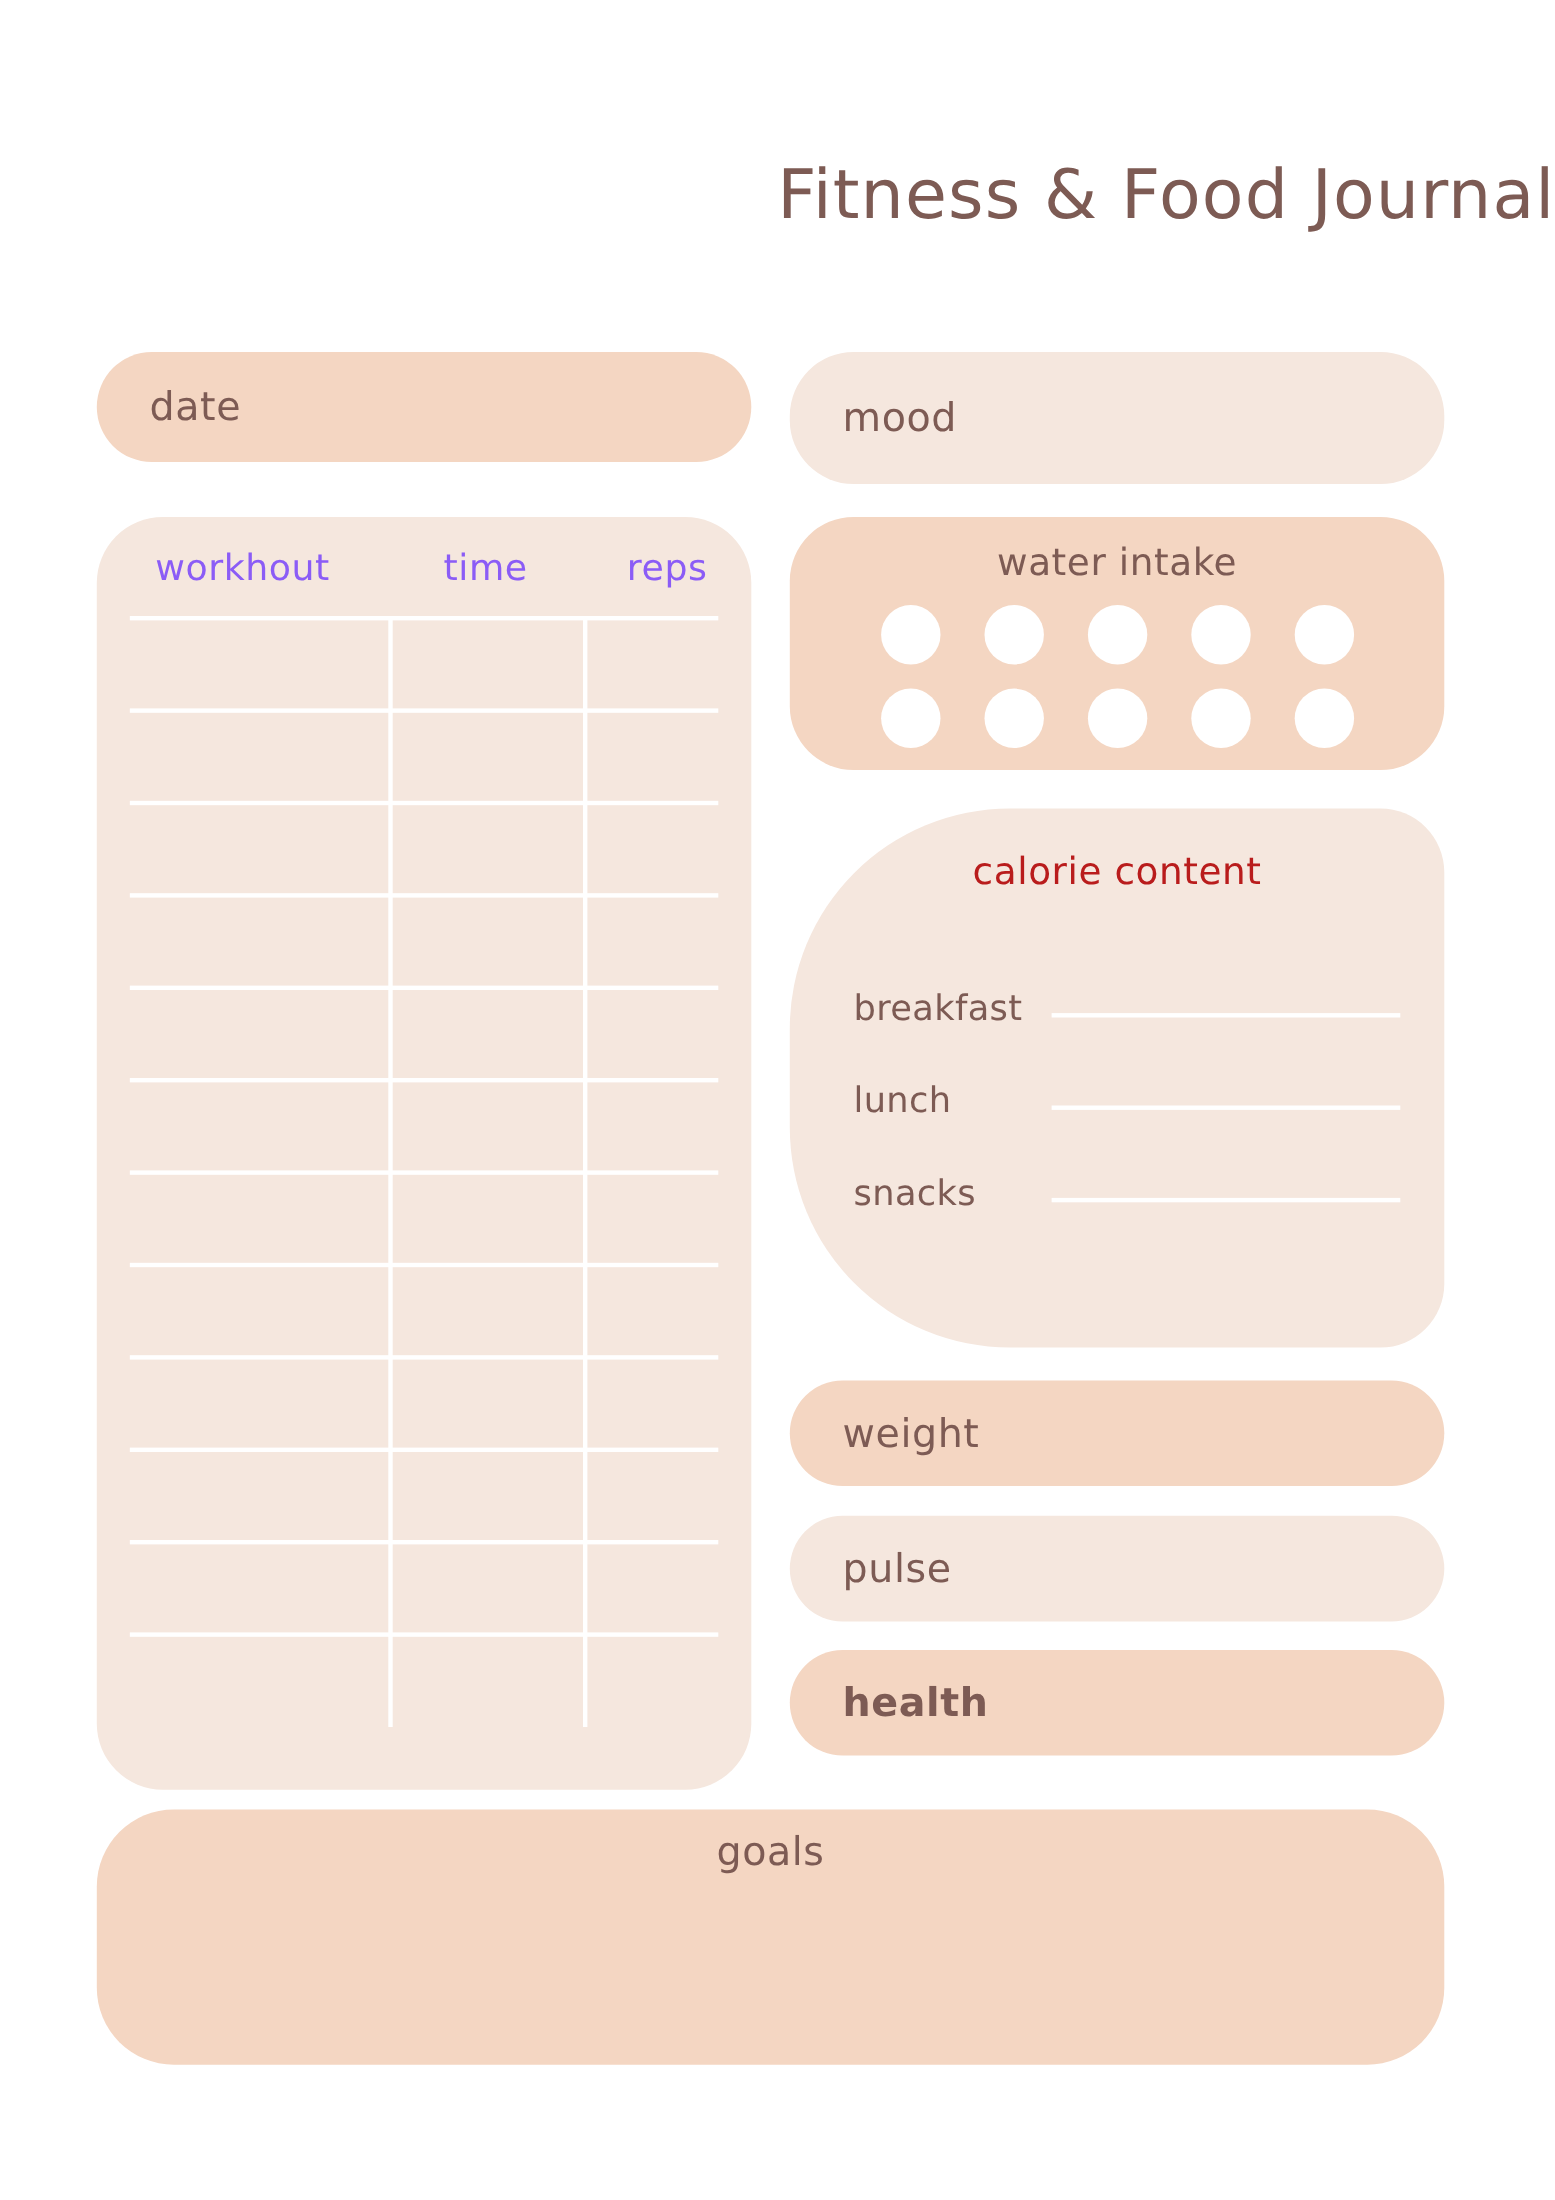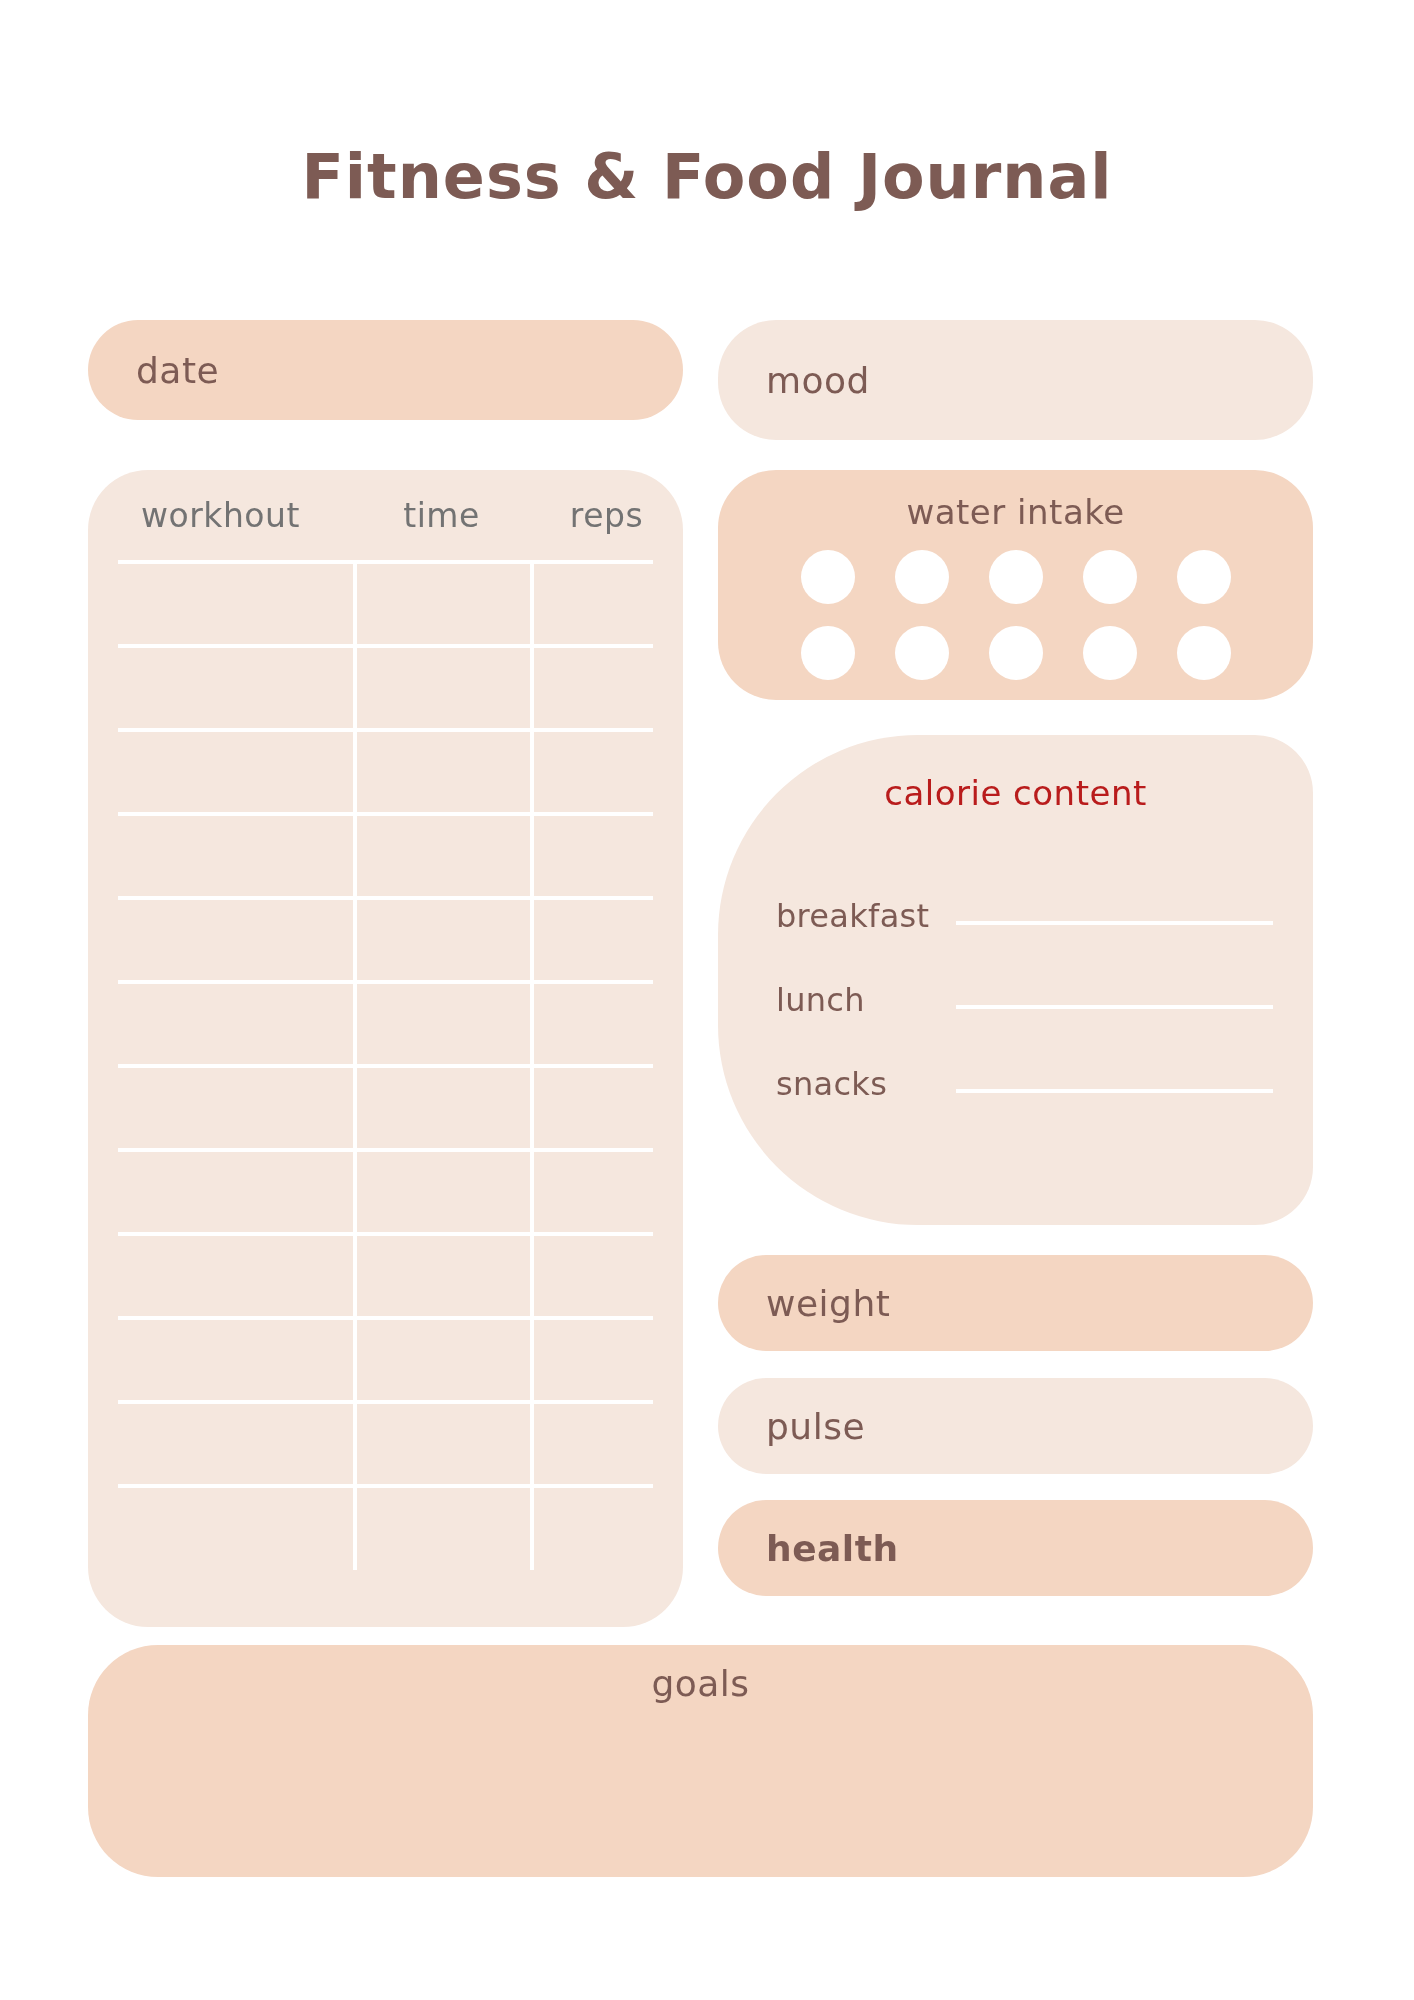--- a/index.html
+++ b/index.html
@@ -16,26 +16,26 @@
     background: #ffffff;
     overflow: hidden;
   }
 
   
   .title {
     position: absolute;
     left: 0;
     right: 0;
     top: 140px;
-    text-align: center;
+    text-align: right;
     font-size: 62px;
     letter-spacing: 1px;
     color: #7d5b54;
     font-family: "DejaVu Sans", sans-serif;
-    font-weight: 700;
+    font-weight: 400;
   }
 
   
   .pill {
     position: absolute;
     border-radius: 58px;
     display: flex;
     align-items: center;
   }
   .pill-label {
@@ -63,21 +63,21 @@
     border-radius: 60px;
     overflow: hidden;
   }
   .wt-header {
     display: flex;
     height: 90px;
     align-items: center;
   }
   .wt-header div {
     font-size: 33px;
-    color: #737373;
+    color: #8b5cf6;
     text-align: center;
     letter-spacing: 0.5px;
   }
   .col-workout { width: 265px; }
   .col-time    { width: 177px; }
   .col-reps    { width: 153px; }
 
   .wt-body { position: relative; height: 1060px; }
   .hline {
     position: absolute;

